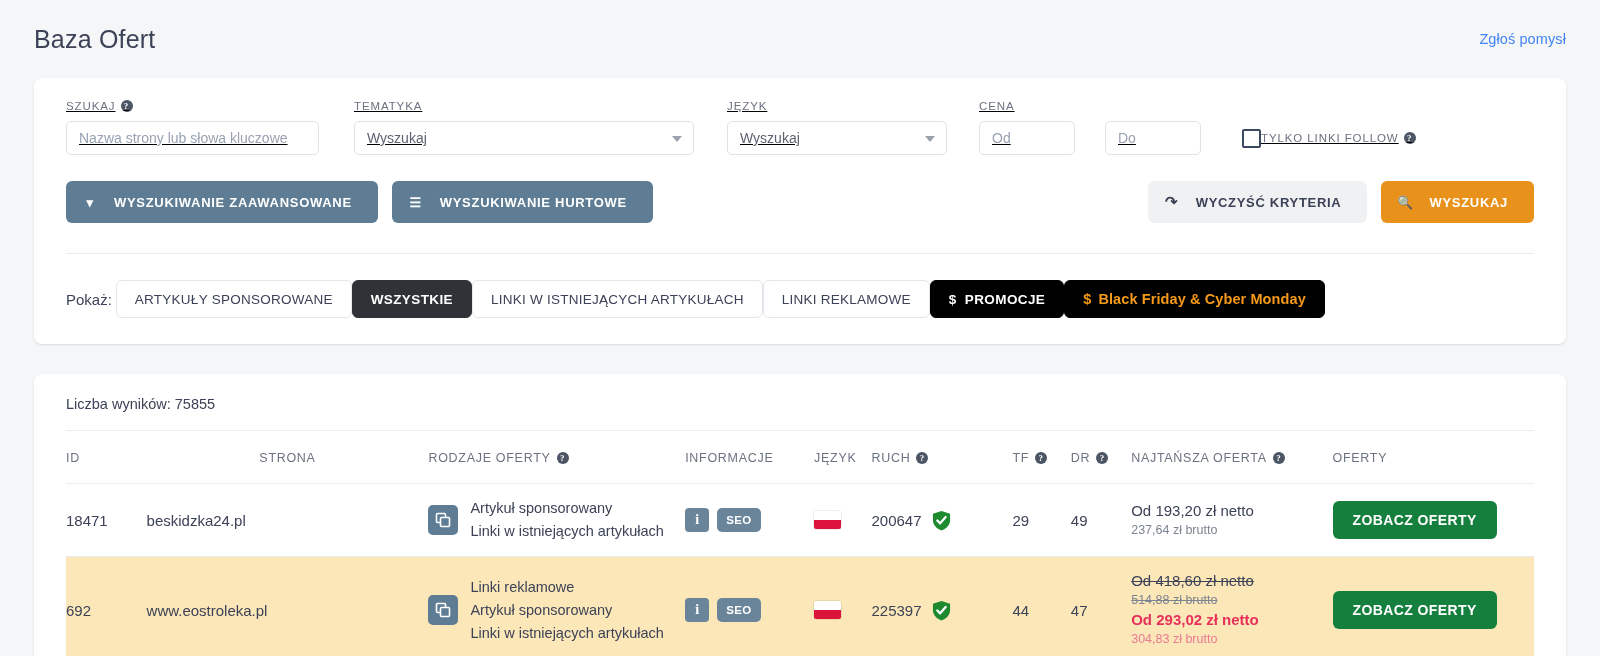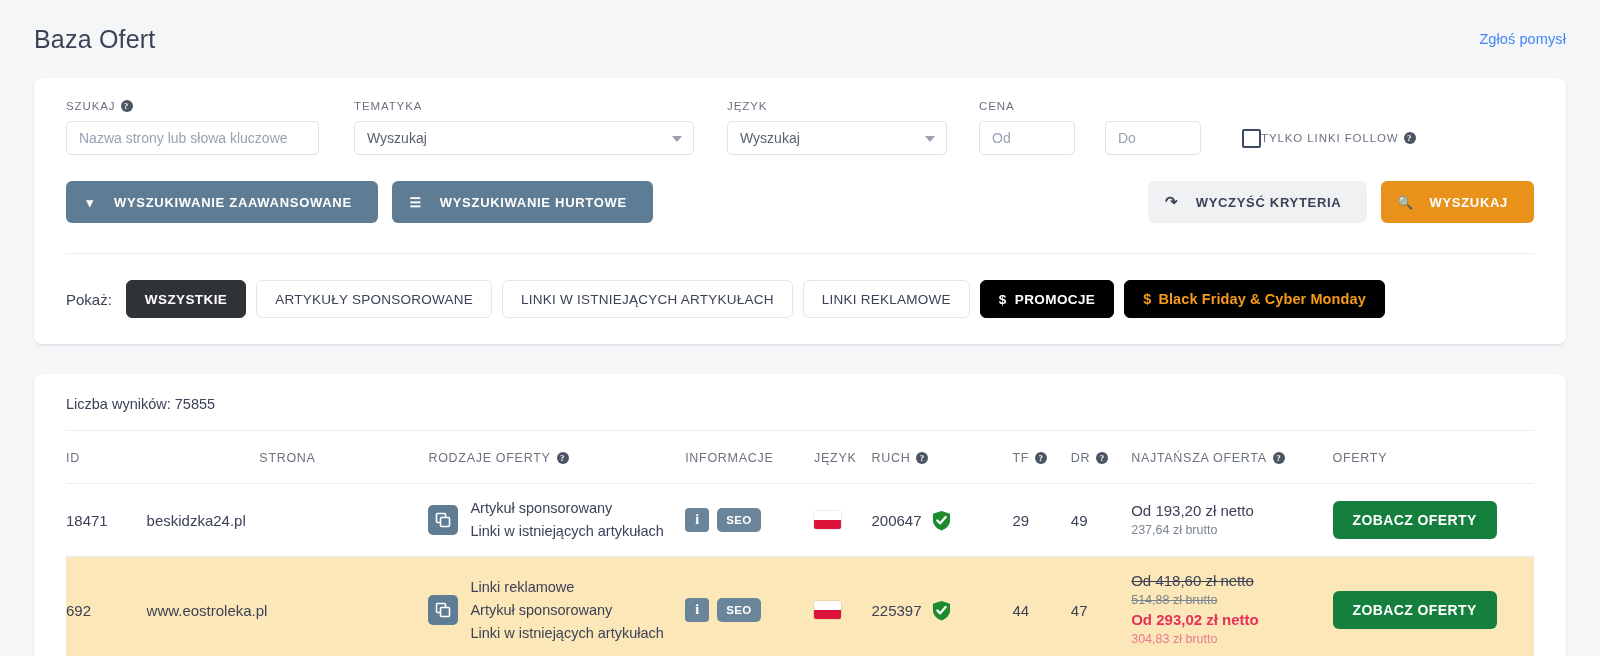--- a/index.html
+++ b/index.html
@@ -27,21 +27,21 @@
 
   
   .card {
     background: #ffffff;
     border-radius: 8px;
     box-shadow: 0 1px 3px rgba(16,24,40,.07), 0 1px 2px rgba(16,24,40,.05);
     margin: 0 34px;
   }
   .filter-card { padding: 22px 32px 26px 32px; }
 
-  .filter-row { display: flex; align-items: flex-end; }
+  .filter-row { display: flex; align-items: flex-end; text-decoration: underline; }
   .fg { display: flex; flex-direction: column; }
   .fg-label {
     font-size: 11.5px; letter-spacing: .9px; color: #6b7280;
     text-transform: uppercase; margin-bottom: 9px; font-weight: 400;
     display: flex; align-items: center; gap: 5px;
   }
   .help {
     display: inline-flex; align-items: center; justify-content: center;
     width: 12px; height: 12px; border-radius: 50%;
     background: #4b5563; color: #fff; font-size: 9px; font-weight: bold;
@@ -100,21 +100,21 @@
   .btn-orange {
     background: #e8921c; color: #fff; height: 42px; padding: 0 26px 0 0;
   }
   .btn-orange .bico {
     width: 48px; display: flex; align-items: center; justify-content: center;
     font-size: 13px;
   }
 
   
   .show-row {
-    display: flex; align-items: center; gap: 10px;
+    display: flex; align-items: center; 
     margin-top: 30px; border-top: 1px solid #ebedf0; padding-top: 26px;
   }
   .show-label { font-size: 15px; color: #3c4257; margin-right: 4px; }
   .tab {
     height: 38px; border: 1px solid #e3e6ea; background: #fff;
     border-radius: 6px; padding: 0 18px;
     display: inline-flex; align-items: center;
     font-size: 13.5px; color: #3c4257; cursor: pointer;
     letter-spacing: .25px; font-family: "Liberation Sans", sans-serif;
   }
@@ -283,25 +283,25 @@
       </button>
       <button class="btn btn-orange" style="margin-left:14px;">
         <span class="bico">🔍</span>
         <span>WYSZUKAJ</span>
       </button>
     </div>
 
     <div class="show-row">
       <span class="show-label">Pokaż:</span>
 
+      <div class="tab">
+        <span>ARTYKUŁY SPONSOROWANE</span>
+      </div>
       <div class="tab active">
         <span>WSZYSTKIE</span>
-      </div>
-      <div class="tab">
-        <span>ARTYKUŁY SPONSOROWANE</span>
       </div>
       <div class="tab">
         <span>LINKI W ISTNIEJĄCYCH ARTYKUŁACH</span>
       </div>
       <div class="tab">
         <span>LINKI REKLAMOWE</span>
       </div>
       <div class="tab black">
         <span>$</span>
         <span>PROMOCJE</span>

